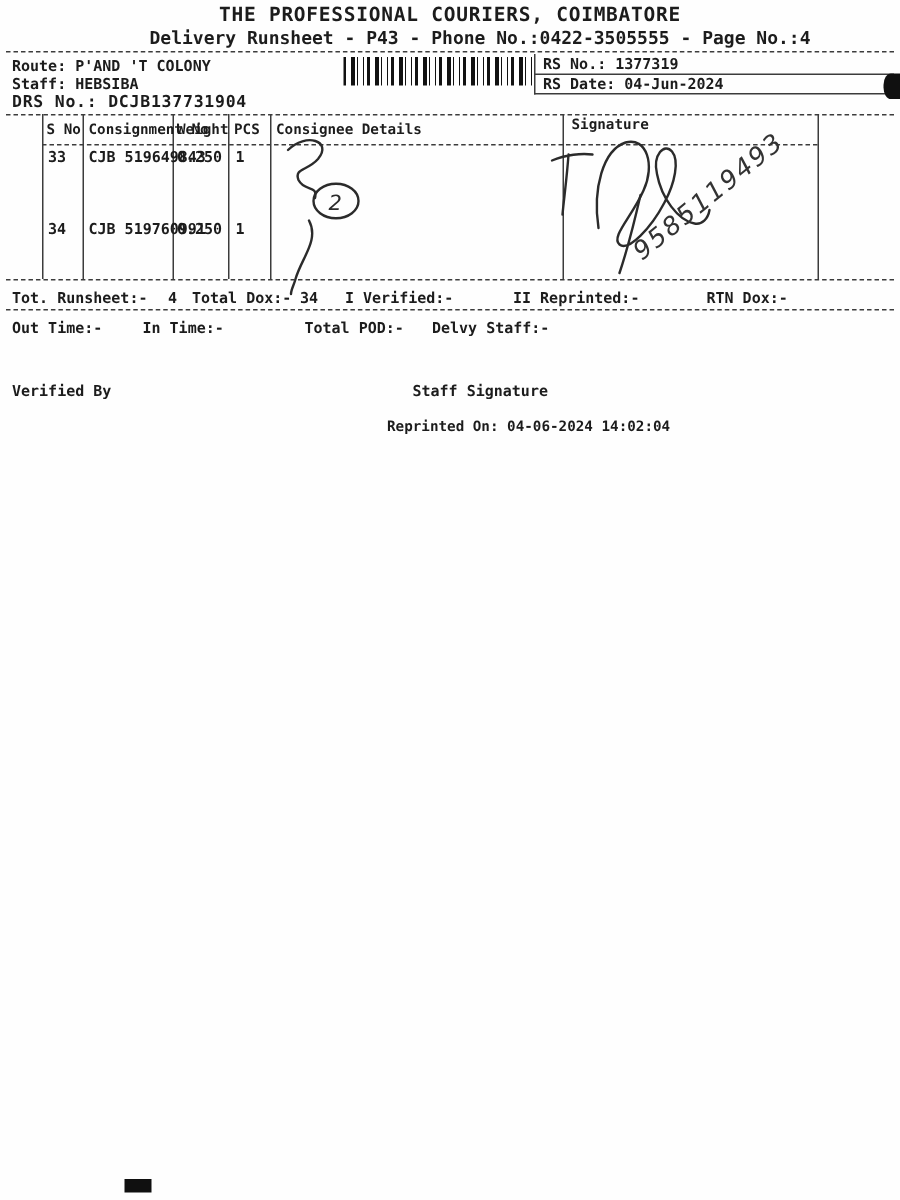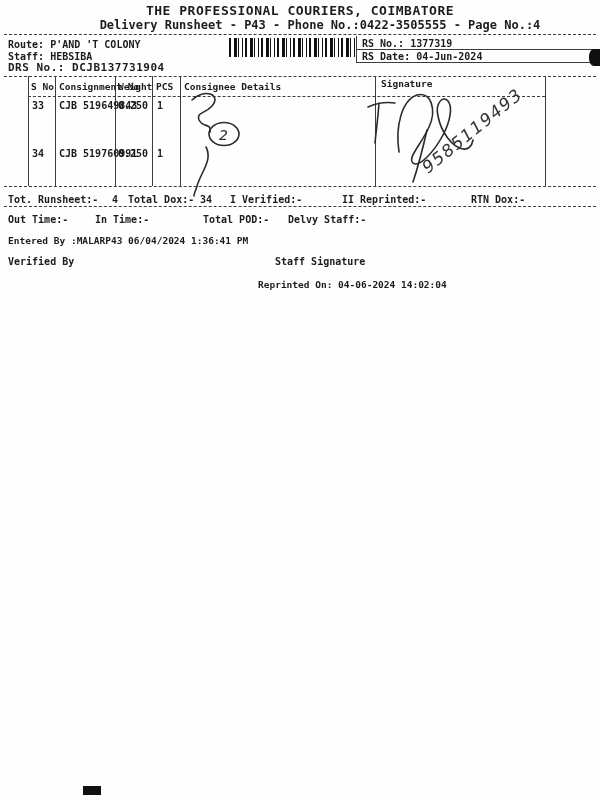--- a/index.html
+++ b/index.html
@@ -101,21 +101,20 @@
   <div class="t" style="left:342px;top:194px;">II Reprinted:-</div>
   <div class="t" style="left:458px;top:194px;padding-left:13px;">RTN Dox:-</div>
 
   <div class="dash" style="left:4px;top:206px;width:592px;"></div>
 
   <div class="t" style="left:8px;top:214px;">Out Time:-</div>
   <div class="t" style="left:95px;top:214px;">In Time:-</div>
   <div class="t" style="left:203px;top:214px;">Total POD:-</div>
   <div class="t" style="left:288px;top:214px;">Delvy Staff:-</div>
 
-  <div class="t small" style="left:8px;top:236px;">Entered By :MALARP43 06/04/2024 1:36:41 PM</div>
   <div class="t small" style="left:258px;top:236px;margin-top:44px;">Reprinted On: 04-06-2024 14:02:04</div>
   <div class="t" style="left:8px;top:256px;">Verified By</div>
   <div class="t" style="left:275px;top:256px;">Staff Signature</div>
 
   <div class="blot" style="left:589px;top:49px;width:11px;height:17px;border-radius:45% 0 0 45%;"></div>
   <div class="blot" style="left:83px;top:786px;width:18px;height:9px;"></div>
 
 </div>
 
 </body></html>

